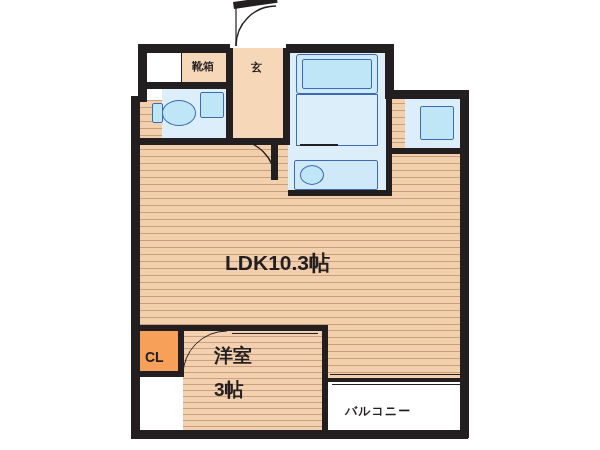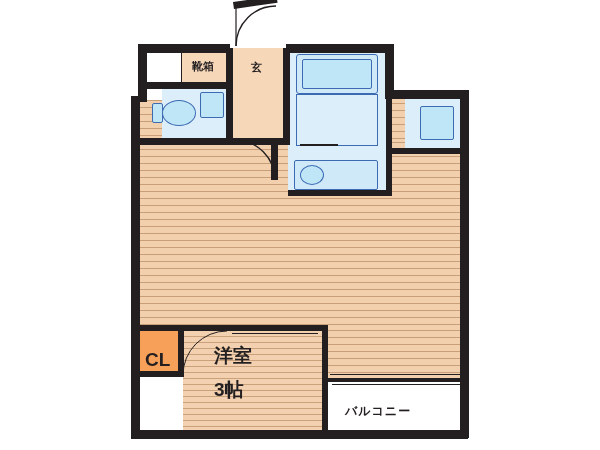--- a/index.html
+++ b/index.html
@@ -55,21 +55,21 @@
   
   .label {
     position: absolute;
     color: #231f20;
     font-weight: bold;
     white-space: nowrap;
     line-height: 1;
   }
   .label-ldk   { font-size: 21px; letter-spacing: 0px; }
   .label-room  { font-size: 19px; }
-  .label-cl    { font-size: 19px; }
+  .label-cl    { font-size: 14px; }
   .label-small { font-size: 11px; }
   .label-balcony { font-size: 12px; letter-spacing: 1px; }
 
   
   .ol { border: 1px solid #231f20; box-sizing: border-box; }
   .ol-blue { border: 1px solid #3d6bb3; box-sizing: border-box; }
 
   .round { border-radius: 50%; }
 
   svg { display: block; overflow: visible; }
@@ -166,20 +166,21 @@
   <div class="abs thin-line" style="left:232px; top:333px; width:86px; height:1px;"></div>
 
   <div class="abs thin-line" style="left:134px; top:200px; width:3px; height:1px;"></div>
 
   <div class="abs thin-line" style="left:332px; top:384px; width:134px; height:1px;"></div>
 
   <div class="abs thin-line" style="left:466px; top:98px; width:2px; height:332px;"></div>
 
   <div class="abs thin-line" style="left:330px; top:374px; width:136px; height:1px;"></div>
 
+  <div class="label label-ldk" style="left:225px; top:252px;">LDK10.3帖</div>
 
   <div class="label label-room" style="left:214px; top:346px;">洋室</div>
   <div class="label label-room" style="left:214px; top:380px;">3帖</div>
 
   <div class="label label-cl" style="left:145px; top:350px;">CL</div>
 
   <div class="label label-balcony" style="left:345px; top:405px;">バルコニー</div>
 
   <div class="label label-small" style="left:251px; top:62px;">玄</div>
 

